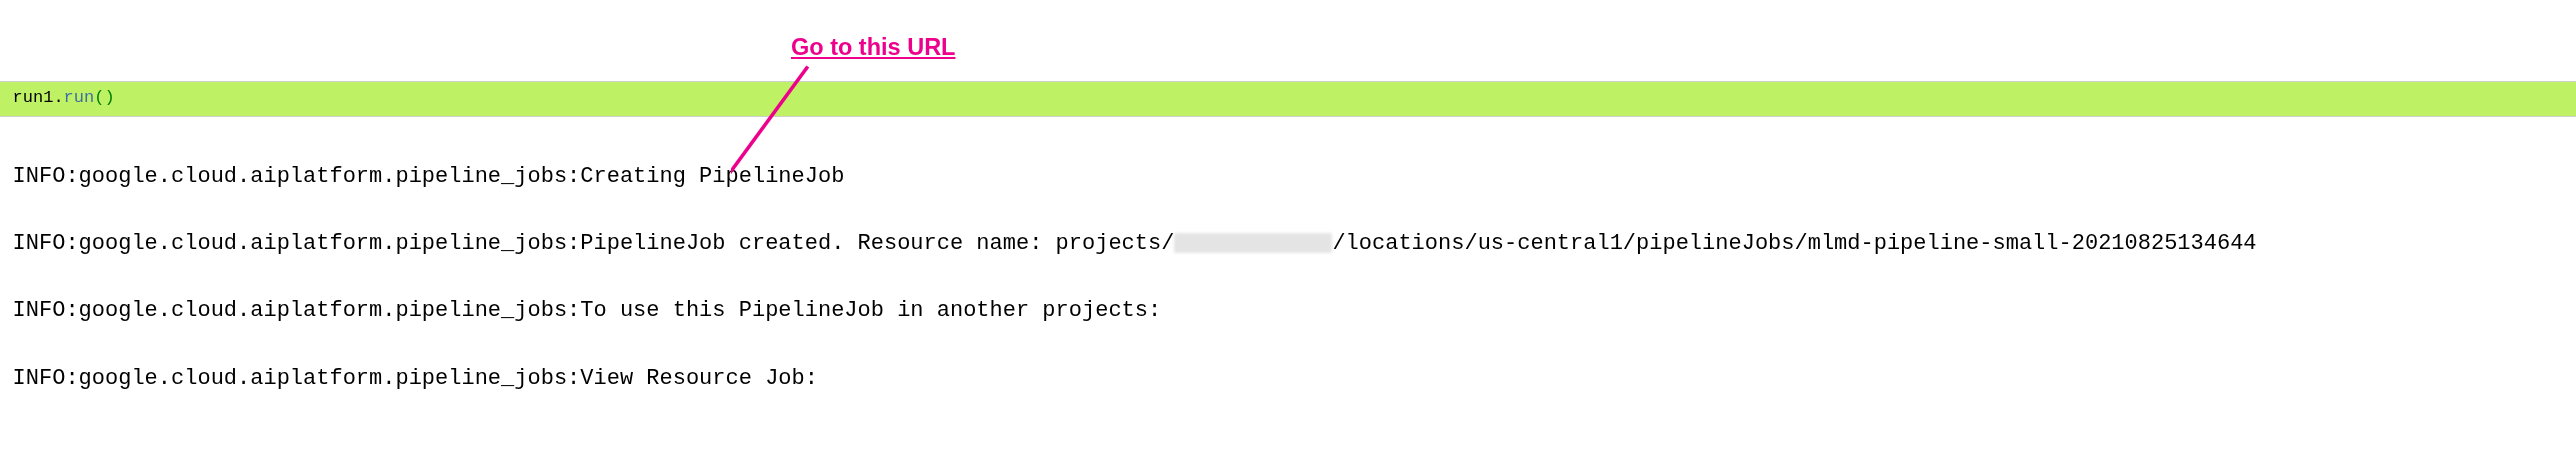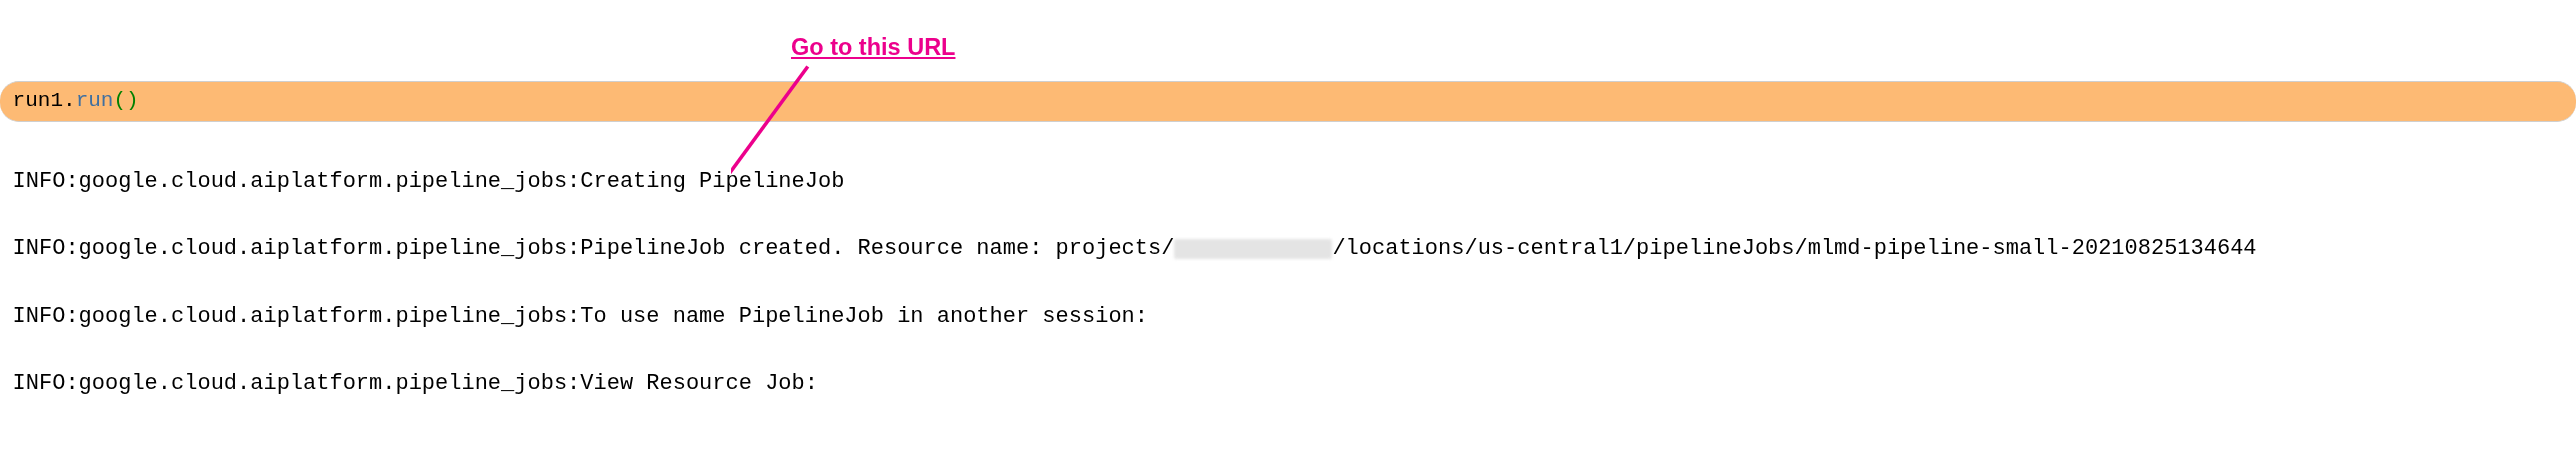--- a/index.html
+++ b/index.html
@@ -30,27 +30,26 @@
       position: absolute;
       top: 0;
       left: 0;
       color: #ec008c;
       font-family: -apple-system, BlinkMacSystemFont, "Segoe UI", Arial, sans-serif;
       font-weight: 700;
       font-size: 23.5px;
       text-decoration: underline;
     }
     .code-cell {
-      background: #fdba74;
+      background: #bef264;
       border-top: 0.9px solid #cfcfcf;
       border-bottom: 0.9px solid #cfcfcf;
       padding: 5.4px 12.6px;
       margin-top: 81px;
-      font-size: 21px;
-      border-radius: 19px;
+      font-size: 17px;
     }
     .code-cell .attr { color: #4070a0; }
     .code-cell .paren { color: #008000; }
     .output-block {
       padding: 3.6px 12.6px 9px 12.6px;
       white-space: pre;
       margin-top: 3.6px;
     }
     .output-line {
       display: block;
@@ -82,19 +81,19 @@
   </svg>
 </div>
 
 <div class="code-cell">
   <span>run1</span>.<span class="attr">run</span><span class="paren">()</span>
 </div>
 
 <div class="output-block">
 <span class="output-line"><span>INFO:google.cloud.aiplatform.pipeline_jobs:</span><span>Creating PipelineJob</span></span>
 <span class="output-line"><span>INFO:google.cloud.aiplatform.pipeline_jobs:</span><span>PipelineJob created. Resource name: projects/</span><span class="redacted"></span><span>/locations/us-central1/pipelineJobs/mlmd-pipeline-small-20210825134644</span></span>
-<span class="output-line"><span>INFO:google.cloud.aiplatform.pipeline_jobs:</span><span>To use name PipelineJob in another session:</span></span>
+<span class="output-line"><span>INFO:google.cloud.aiplatform.pipeline_jobs:</span><span>To use this PipelineJob in another projects:</span></span>
 <span class="output-line"><span>INFO:google.cloud.aiplatform.pipeline_jobs:</span><span>View Resource Job:</span></span>
 
 
 
 </div>
 
 
 </body></html>

